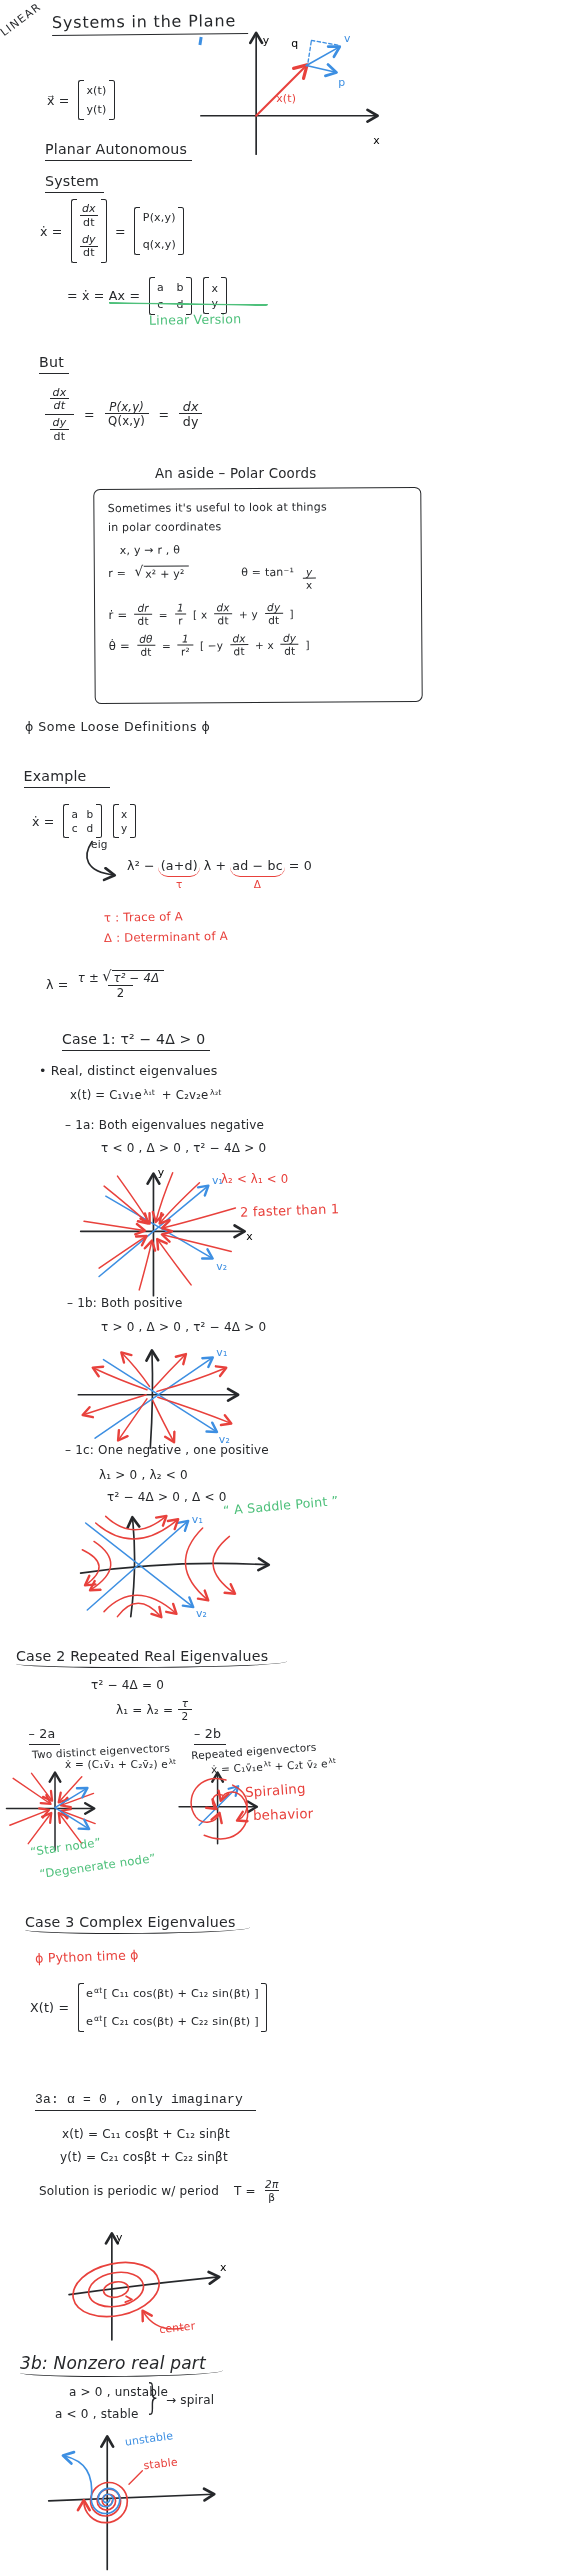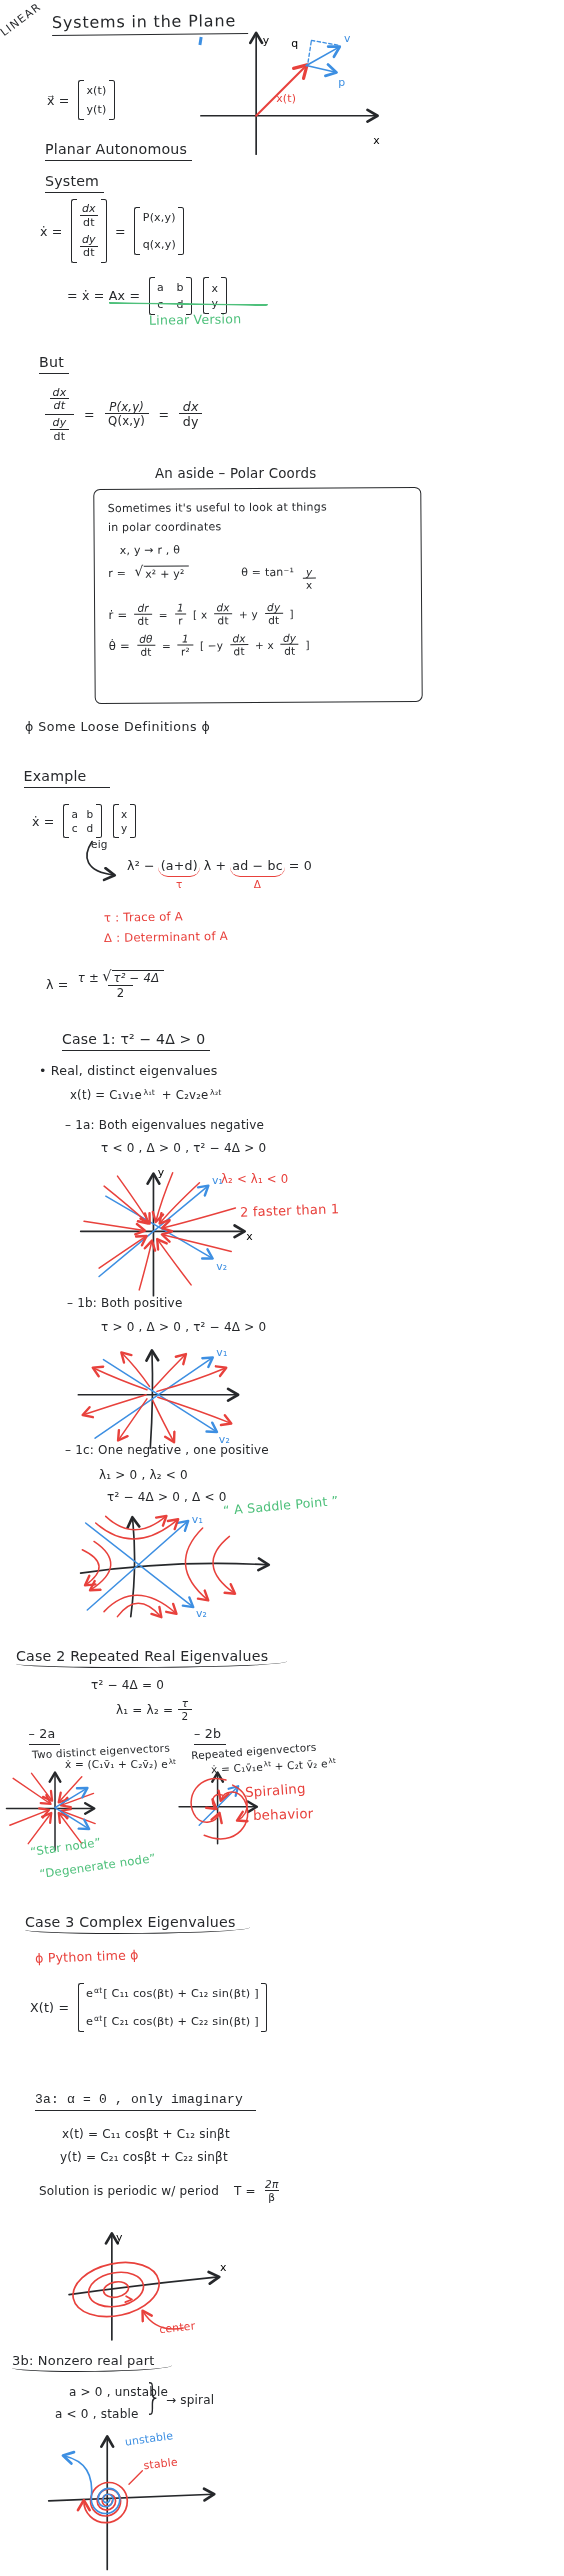--- a/index.html
+++ b/index.html
@@ -491,21 +491,21 @@
     <g stroke="#e8413c" stroke-width="2">
       <ellipse cx="68" cy="72" rx="15" ry="9" transform="rotate(-10 68 72)"></ellipse>
       <ellipse cx="68" cy="72" rx="33" ry="20" transform="rotate(-10 68 72)"></ellipse>
       <ellipse cx="68" cy="72" rx="52" ry="31" transform="rotate(-12 68 72)"></ellipse>
       <path d="M80 80 l7 4 l-8 3"></path>
     </g>
     <path d="M148 118 Q116 124 100 98" stroke="#e8413c" stroke-width="1.8" marker-end="url(#mr)"></path>
     <text x="120" y="124" fill="#e8413c" transform="rotate(-6 120 124)">center</text>
   </svg>
 
-  <div class="abs" style="left:12px;top:2353px;font-size:13px;">
+  <div class="abs" style="left:20px;top:2353px;font-size:17px;font-style:italic;">
     <span class="ul wavy" style="padding-right:17px;">3b:  Nonzero real part</span>
   </div>
   <div class="abs" style="left:55px;top:2385px;font-size:12px;margin-left:14px;">a &gt; 0 ,  unstable</div>
   <div class="abs" style="left:55px;top:2407px;font-size:12px;">a &lt; 0 ,  stable</div>
   <div class="abs" style="left:142px;top:2377px;font-size:35px;font-weight:200;transform:scaleX(.8);">}</div>
   <div class="abs" style="left:166px;top:2393px;font-size:12px;">→ spiral</div>
 
   
   <svg class="abs" style="left:42px;top:2427px;font-size:15px" width="184" height="147" viewBox="0 0 220 175">
     <path d="M78 170 L78 12" stroke="#26282b" stroke-width="2" marker-end="url(#mk)"></path>

